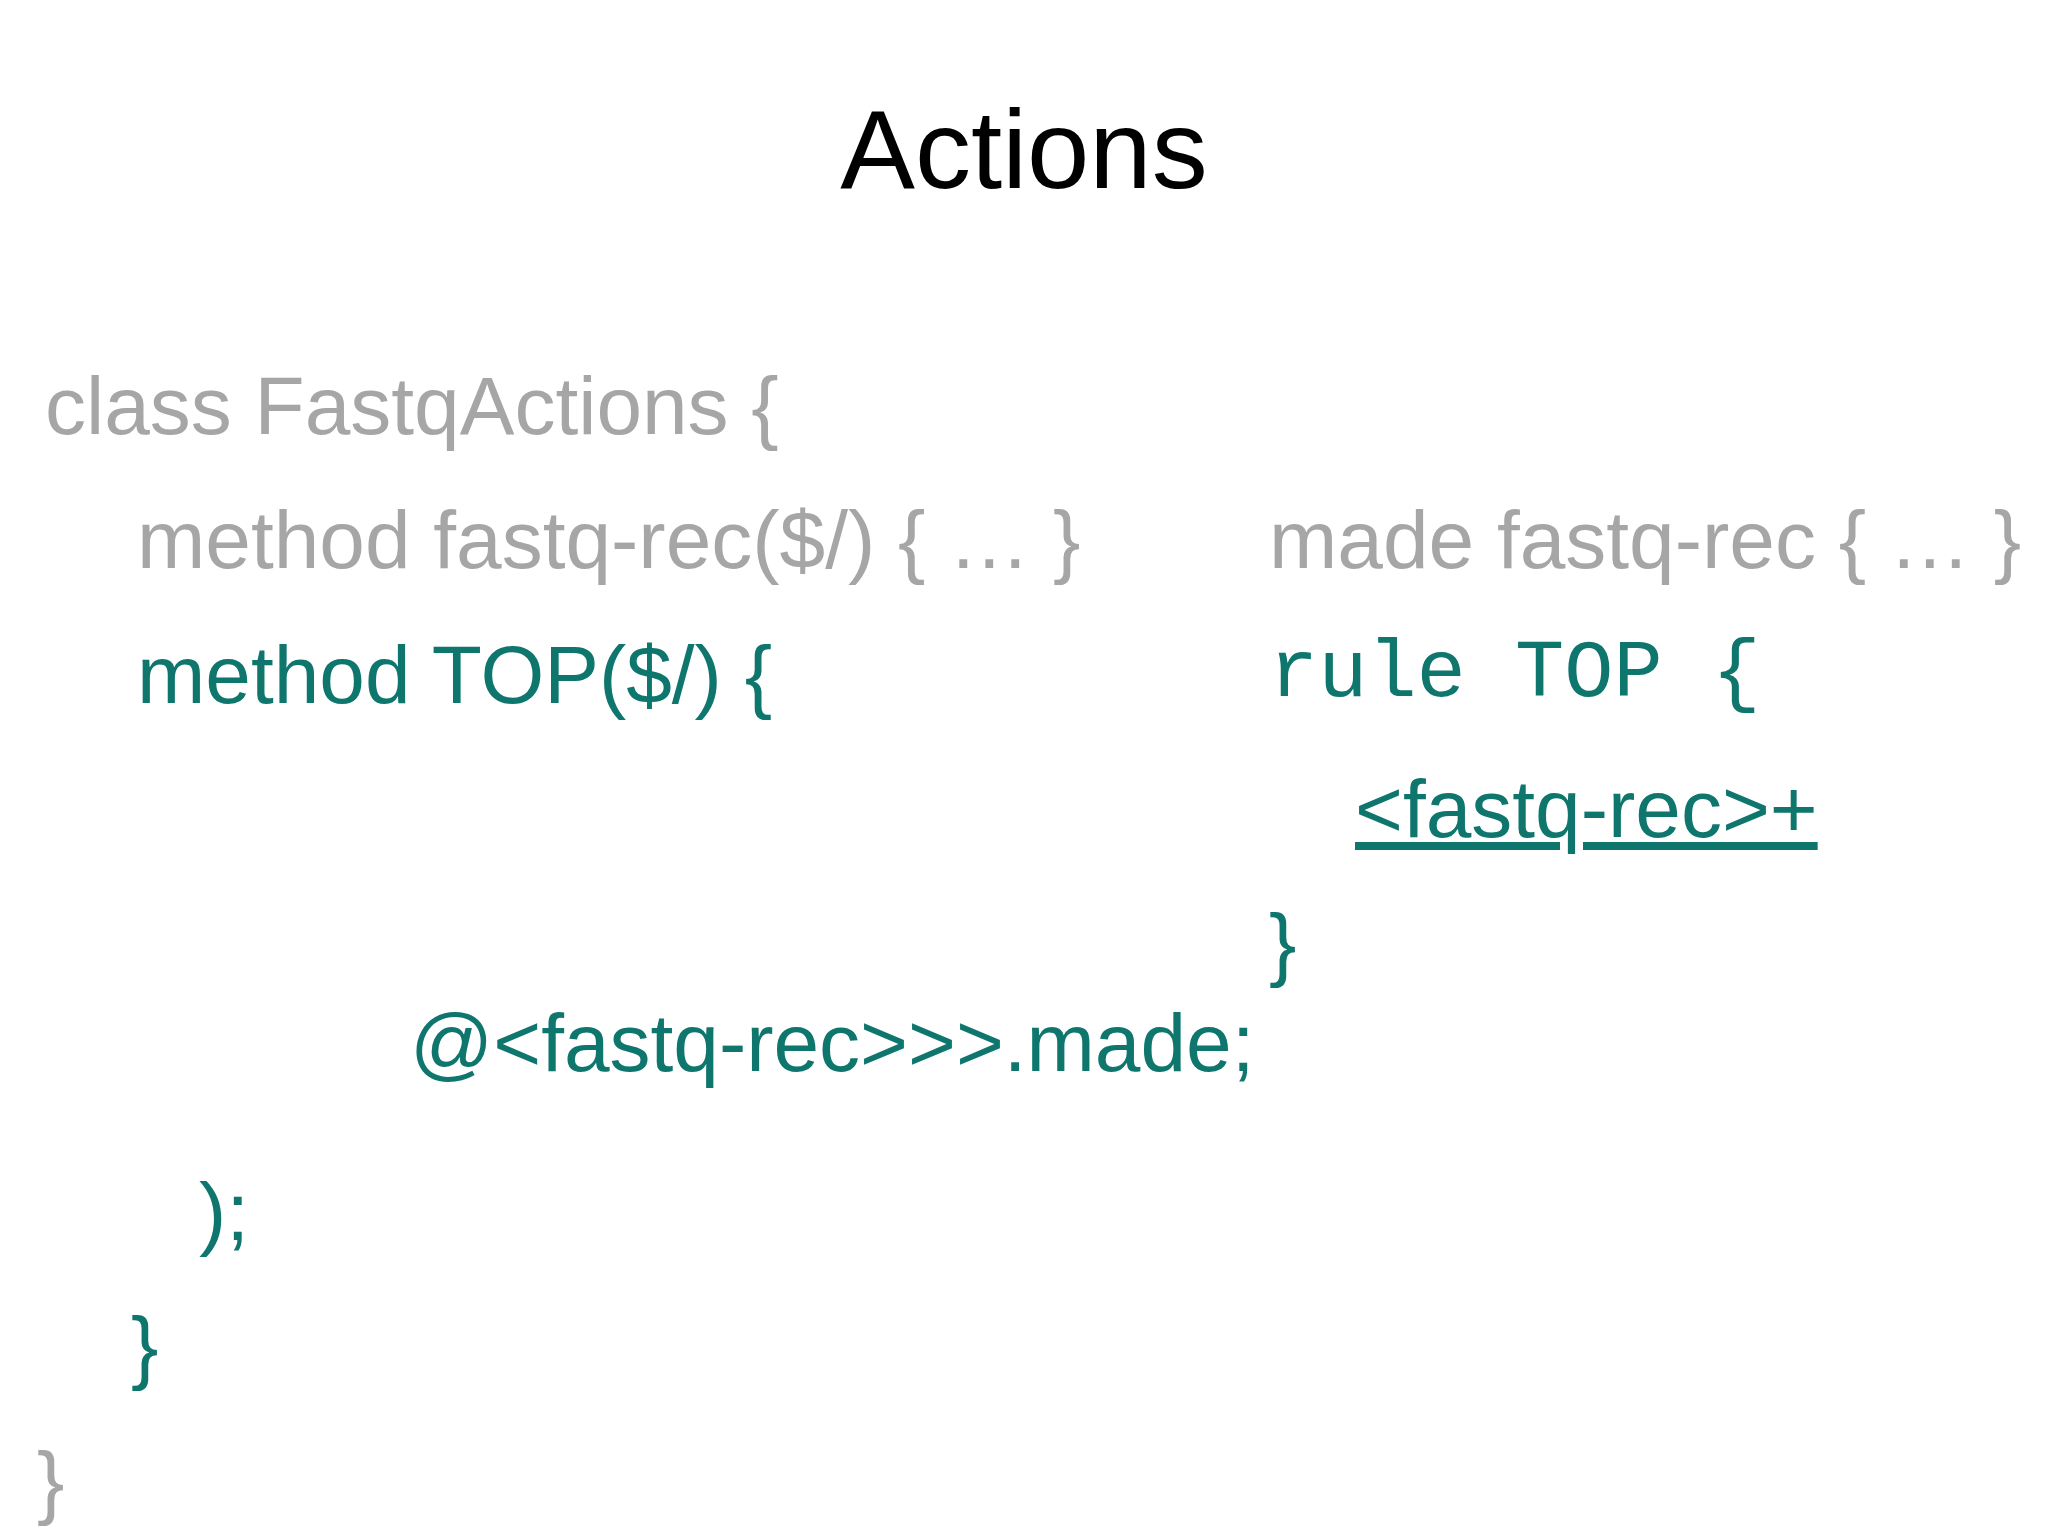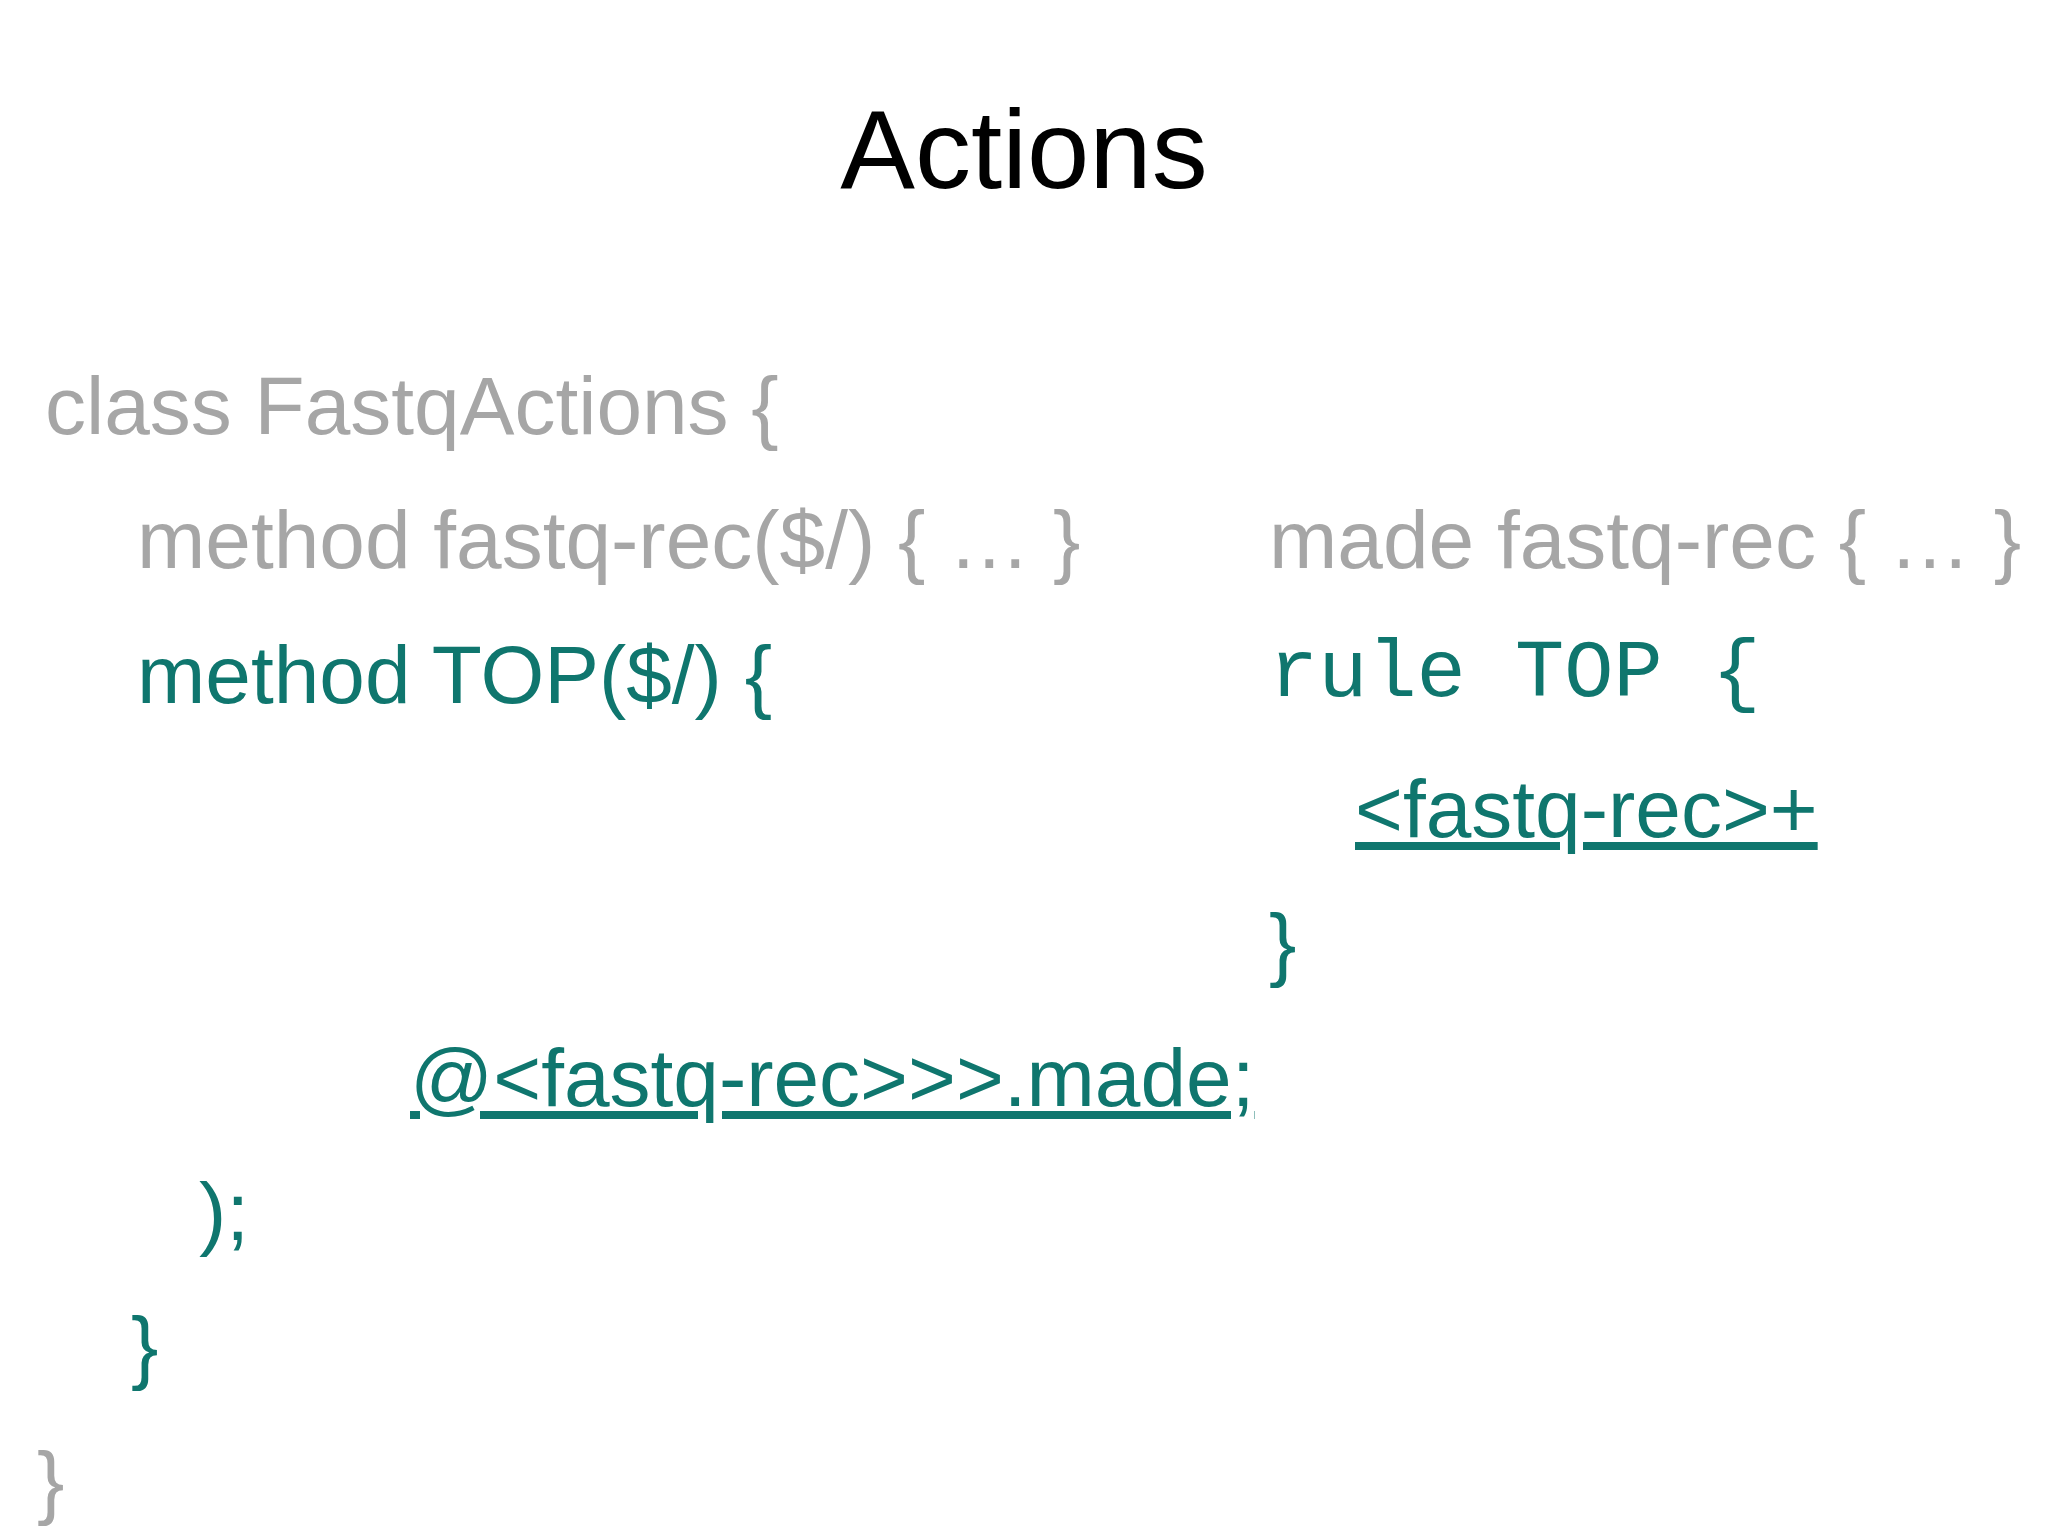--- a/index.html
+++ b/index.html
@@ -50,21 +50,21 @@
   <div class="slide-title">Actions</div>
 
   <div class="code-line muted" style="left:45px;  top:365px;">class FastqActions {</div>
 
   <div class="code-line muted" style="left:137px; top:499px;">method fastq-rec($/) { … }</div>
 
   <div class="code-line" style="left:137px; top:634px;">method TOP($/) {</div>
 
 
 
-  <div class="code-line" style="left:410px; top:1037px;text-decoration:underline;">@&lt;fastq-rec&gt;&gt;&gt;.made;</div>
+  <div class="code-line" style="left:410px; top:1002px;">@&lt;fastq-rec&gt;&gt;&gt;.made;</div>
 
   <div class="code-line" style="left:199px; top:1171px;">);</div>
 
   <div class="code-line" style="left:131px; top:1305px;">}</div>
 
   <div class="code-line muted" style="left:37px; top:1440px;">}</div>
 
   <div class="code-line muted" style="left:1269px; top:499px;">made fastq-rec { … }</div>
 
   <div class="code-line" style="left:1269px; top:634px;font-family:Liberation Mono, monospace;">rule TOP {</div>

